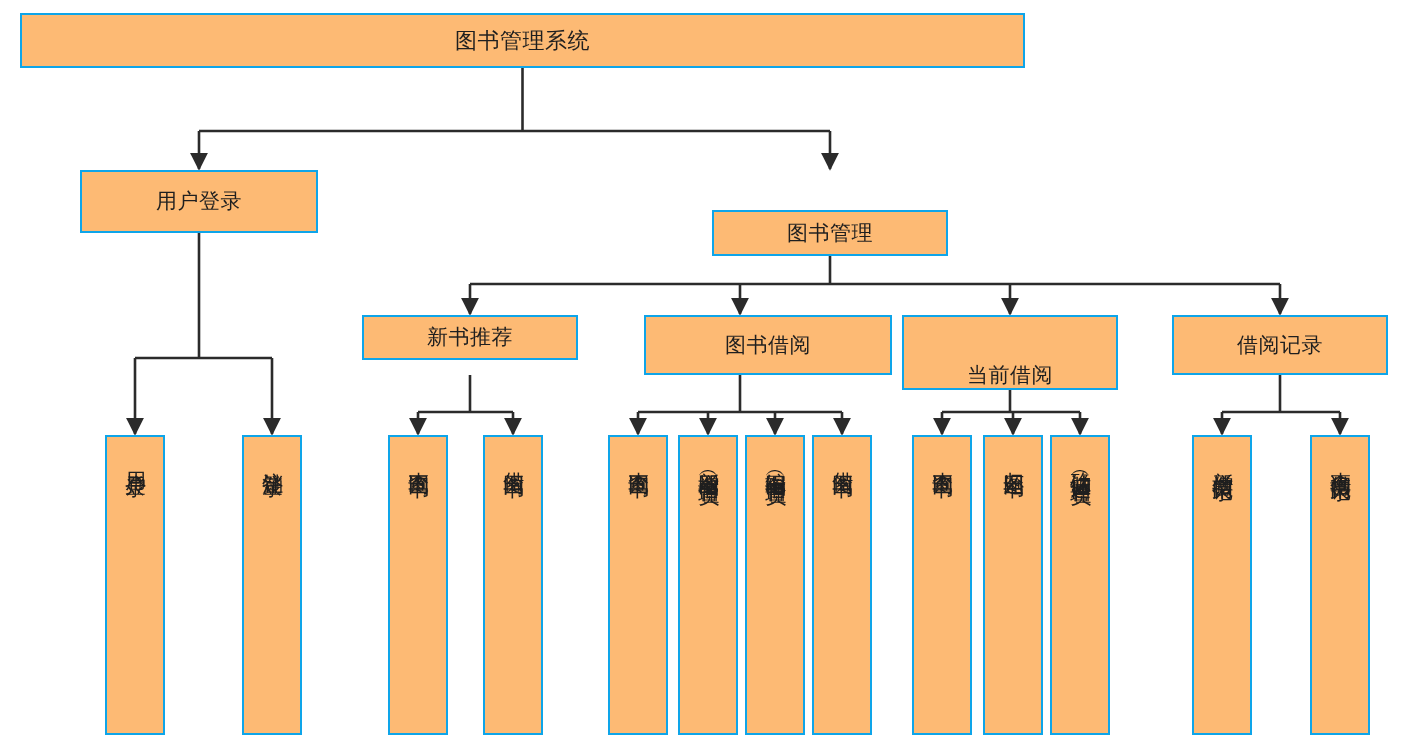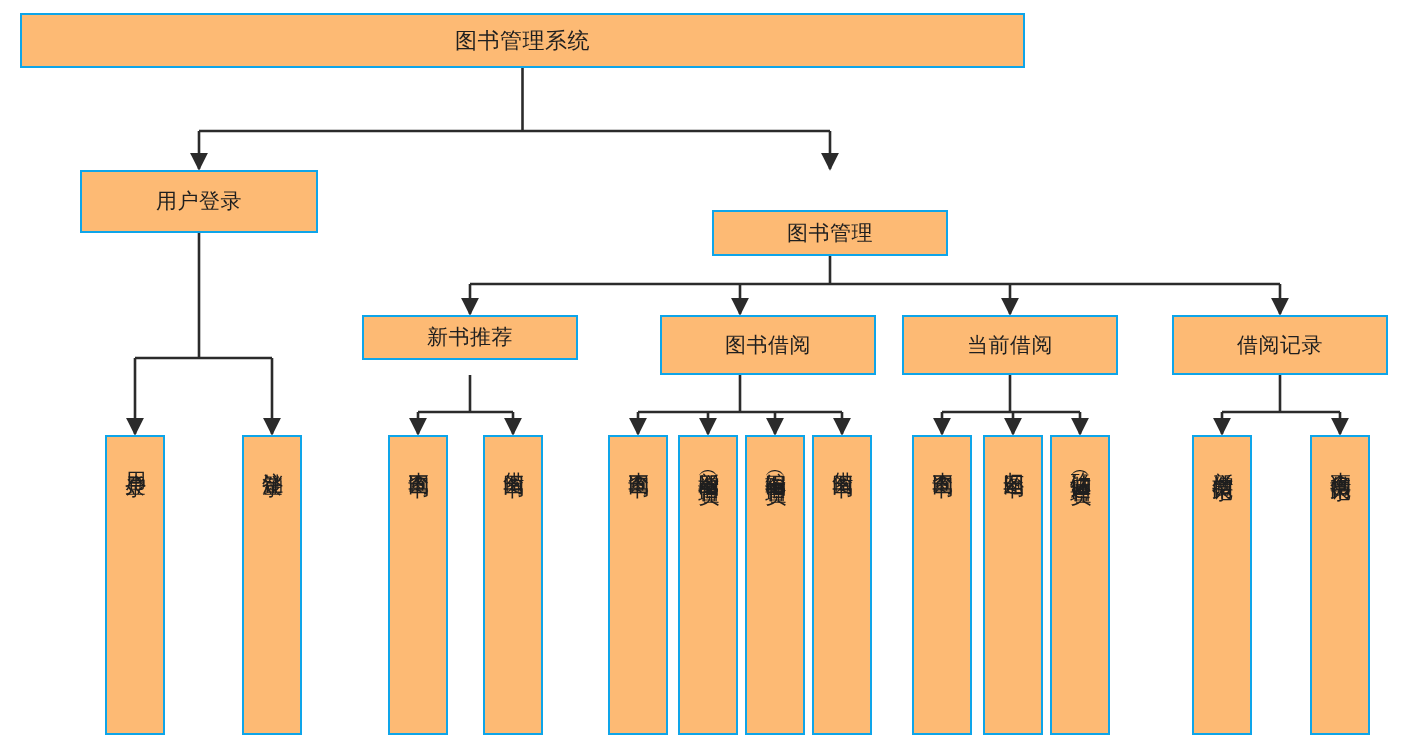--- a/index.html
+++ b/index.html
@@ -130,24 +130,24 @@
       </div>
       <div class="node horiz" style="left: 80px; top: 170px; width: 238px; height: 63px;">
         <span class="lbl">用户登录</span>
       </div>
       <div class="node horiz" style="left: 712px; top: 170px; width: 236px; height: 46px; margin-top: 40px;">
         <span class="lbl">图书管理</span>
       </div>
       <div class="node horiz" style="left: 362px; top: 315px; width: 216px; height: 45px;">
         <span class="lbl">新书推荐</span>
       </div>
-      <div class="node horiz" style="left: 660px; top: 315px; width: 216px; height: 60px;">
+      <div class="node horiz" style="left: 644px; top: 315px; width: 248px; height: 60px;">
         <span class="lbl">图书借阅</span>
       </div>
-      <div class="node horiz" style="left: 902px; top: 315px; width: 216px; height: 60px;">
+      <div class="node horiz" style="left: 902px; top: 315px; width: 216px; height: 75px; align-items: flex-end;">
         <span class="lbl">当前借阅</span>
       </div>
       <div class="node horiz" style="left: 1172px; top: 315px; width: 216px; height: 60px;">
         <span class="lbl">借阅记录</span>
       </div>
       <div class="node vert" style="left: 105px; top: 435px; width: 60px; height: 300px;">
         <span class="lbl">用户登录</span>
       </div>
       <div class="node vert" style="left: 242px; top: 435px; width: 60px; height: 300px;">
         <span class="lbl">注销登录</span>

